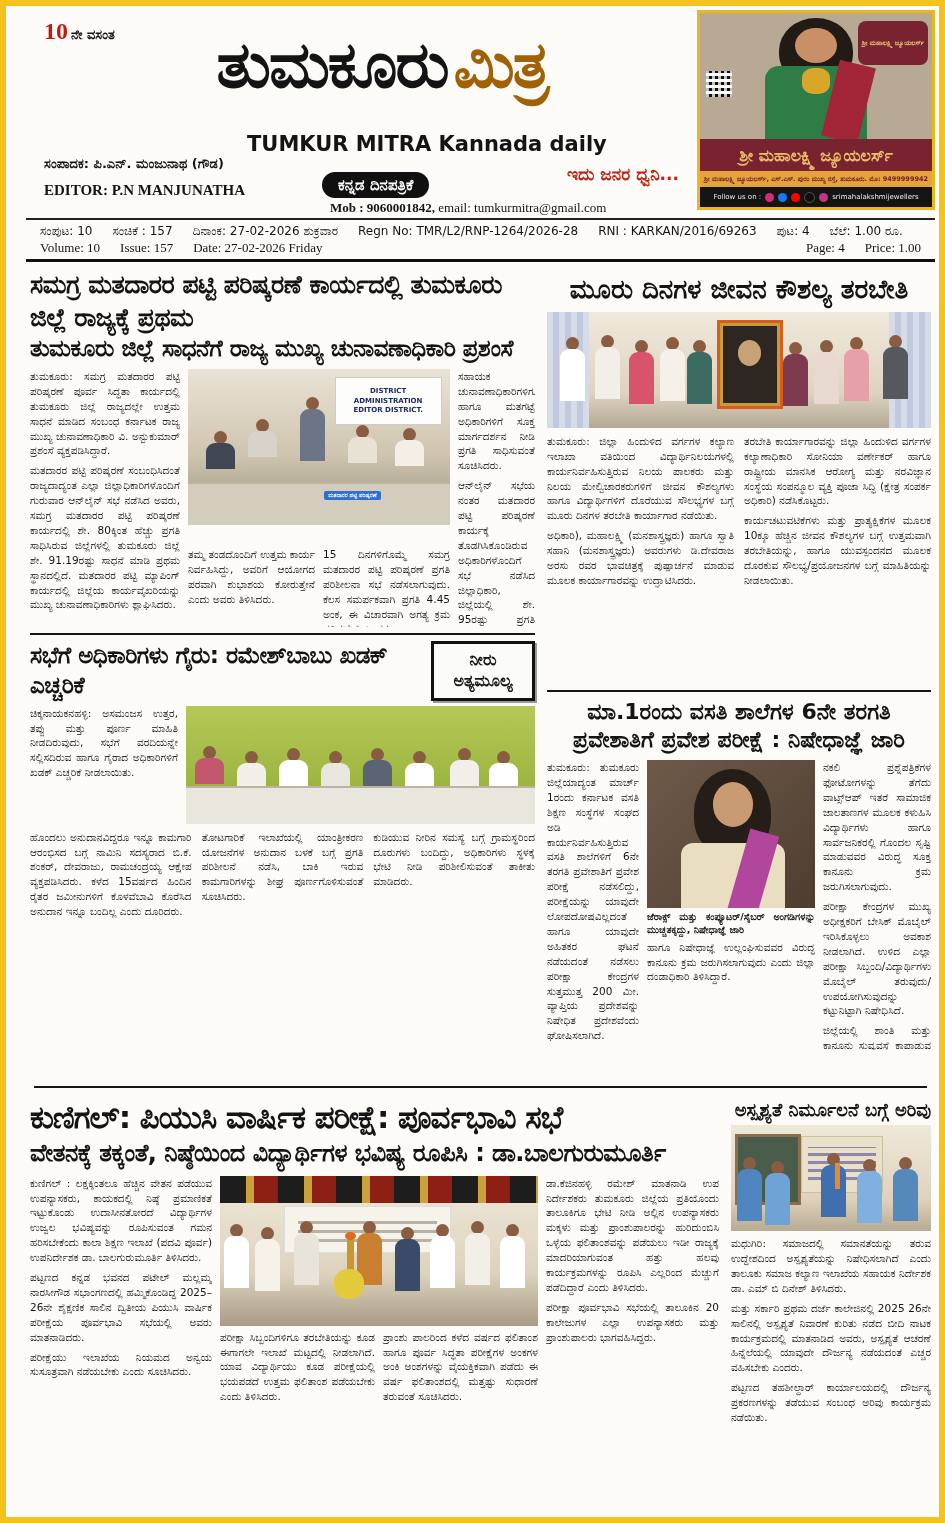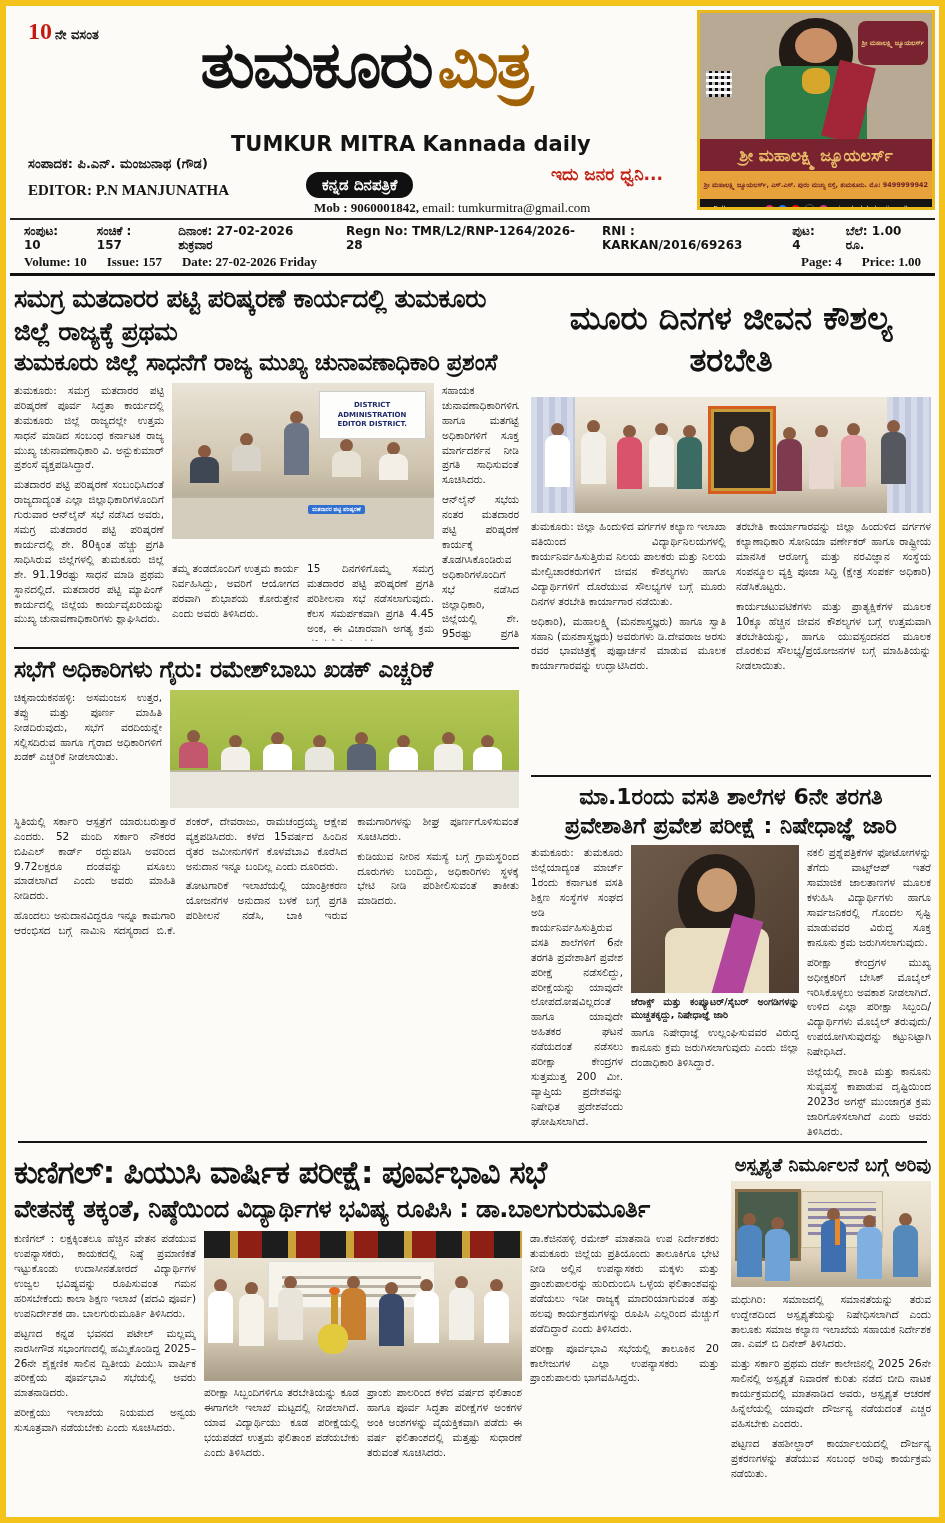--- a/index.html
+++ b/index.html
@@ -1,18 +1,18 @@
 <!DOCTYPE html>
 <html><head>
 <meta charset="utf-8">
 <style>
   html,body{margin:0;padding:0;background:#888;}
   .page{position:relative;width:945px;height:1523px;margin:0 auto;background:#fcfbf7;
         border:6px solid #f3c21b;box-sizing:border-box;overflow:hidden;
-        font-family:"DejaVu Sans","Liberation Sans",sans-serif;color:#141414;}
+        font-family:"DejaVu Sans","Liberation Sans",sans-serif;color:#141414;padding-left:16px;}
   .bt{font-size:10.5px;line-height:1.42;text-align:justify;}
   .bt p{margin:0 0 5px 0;}
   .rule{border-top:2px solid #161616;margin:6px 0;}
 
   
   .masthead{position:relative;height:212px;}
   .edition{position:absolute;left:22px;top:12px;}
   .ed-num{color:#c41a10;font-family:"Liberation Serif",serif;font-weight:700;font-size:24px;}
   .ed-suffix{font-weight:700;font-size:13px;margin-left:3px;}
   .main-title{position:absolute;left:20px;top:26px;width:680px;text-align:center;
@@ -38,29 +38,29 @@
   .ad-sash{position:absolute;left:56%;top:40%;width:16%;height:62%;background:#a32638;transform:rotate(14deg);}
   .ad-jewel{position:absolute;left:44%;top:44%;width:12%;height:20%;background:#d9a62c;border-radius:40%;}
   .ad-logo{position:absolute;right:4px;top:8px;width:70px;height:44px;background:#7a2330;border-radius:8px;
            color:#e9c277;font-size:6.5px;font-weight:700;display:flex;align-items:center;justify-content:center;
            text-align:center;padding:2px;box-sizing:border-box;}
   .ad-qr{position:absolute;left:6px;top:58px;width:26px;height:26px;background:
          repeating-linear-gradient(0deg,#111 0 3px,#fff 3px 6px);}
   .ad-qr::after{content:"";position:absolute;inset:0;background:repeating-linear-gradient(90deg,rgba(255,255,255,.75) 0 3px,rgba(0,0,0,0) 3px 6px);}
   .ad-brand{height:32px;background:#7a2330;color:#ecc06a;font-weight:800;font-size:16px;
             display:flex;align-items:center;justify-content:center;}
-  .ad-strip{height:28px;background:#e8a23c;color:#6b1d28;font-weight:700;font-size:6.5px;
+  .ad-strip{height:16px;background:#e8a23c;color:#6b1d28;font-weight:700;font-size:6.5px;
             display:flex;align-items:center;justify-content:center;white-space:nowrap;overflow:hidden;}
   .ad-social{height:20px;background:#141414;color:#eee;font-size:7px;display:flex;align-items:center;
              justify-content:center;gap:4px;}
   .dot{width:9px;height:9px;border-radius:50%;display:inline-block;}
 
   
   .infobar{border-top:2px solid #222;border-bottom:3px solid #101010;margin:0 4px;padding:4px 14px 3px;}
-  .info-row{display:flex;gap:20px;font-size:12px;font-weight:700;align-items:baseline;}
+  .info-row{display:flex;gap:20px;font-size:12px;font-weight:400;align-items:baseline;}
   .info-row.en{font-family:"Liberation Serif",serif;font-size:13px;margin-top:2px;}
   .push{margin-left:auto;}
 
   
   .cols-wrap{display:flex;gap:12px;padding:6px 8px 0;}
   .band-left{width:505px;flex:none;}
   .band-right{flex:1;min-width:0;}
 
   .headline-xl{font-size:25px;font-weight:800;line-height:1.32;letter-spacing:-0.5px;}
   .headline-l{font-size:23px;font-weight:800;line-height:1.3;letter-spacing:-0.5px;}
@@ -248,50 +248,53 @@
 
           </div>
         </div>
       </article>
 
       <div class="rule"></div>
 
       <article>
         <div class="meeting-head">
           <h2 class="headline-l">ಸಭೆಗೆ ಅಧಿಕಾರಿಗಳು ಗೈರು: ರಮೇಶ್‌ಬಾಬು ಖಡಕ್ ಎಚ್ಚರಿಕೆ</h2>
+          <div class="water-box">
+            <span>ನೀರು</span>
+            <span>ಅತ್ಯಮೂಲ್ಯ</span>
+          </div>
         </div>
         <div class="meeting-top">
           <div class="bt">
             <p>ಚಿಕ್ಕನಾಯಕನಹಳ್ಳಿ: ಅಸಮಂಜಸ ಉತ್ತರ, ತಪ್ಪು ಮತ್ತು ಪೂರ್ಣ ಮಾಹಿತಿ ನೀಡದಿರುವುದು, ಸಭೆಗೆ ವರದಿಯನ್ನೇ ಸಲ್ಲಿಸದಿರುವ ಹಾಗೂ ಗೈರಾದ ಅಧಿಕಾರಿಗಳಿಗೆ ಖಡಕ್ ಎಚ್ಚರಿಕೆ ನೀಡಲಾಯಿತು.</p>
           </div>
           <div class="photo meeting-photo">
             <span class="pp" style="left:5%;top:34%;--shirt:#c2576e"></span>
             <span class="pp" style="left:17%;top:38%;--shirt:#f2efe8"></span>
             <span class="pp" style="left:29%;top:36%;--shirt:#ffffff"></span>
             <span class="pp" style="left:41%;top:38%;--shirt:#e9e6dd"></span>
             <span class="pp" style="left:53%;top:36%;--shirt:#5a6472"></span>
             <span class="pp" style="left:65%;top:38%;--shirt:#ffffff"></span>
             <span class="pp" style="left:78%;top:36%;--shirt:#f2efe8"></span>
             <span class="pp" style="left:89%;top:38%;--shirt:#ffffff"></span>
             <div class="ph-table" style="height:30%;background:#e9e6dd;"></div>
           </div>
         </div>
         <div class="meeting-body bt">
-          <p>ಸ್ಥಿತಿಯಲ್ಲಿ ಸರ್ಕಾರಿ ಆಸ್ಪತ್ರೆಗೆ ಯಾರುಬರುತ್ತಾರೆ ಎಂದರು. 52 ಮಂದಿ ಸರ್ಕಾರಿ ನೌಕರರ ಬಿಪಿಎಲ್ ಕಾರ್ಡ್ ರದ್ದುಪಡಿಸಿ ಅವರಿಂದ 9.72ಲಕ್ಷರೂ ದಂಡವನ್ನು ವಸೂಲು ಮಾಡಲಾಗಿದೆ ಎಂದು ಅವರು ಮಾಹಿತಿ ನೀಡಿದರು.</p>
           <p>ಹೊಂದಲು ಅನುದಾನವಿದ್ದರೂ ಇನ್ನೂ ಕಾಮಗಾರಿ ಆರಂಭಿಸದ ಬಗ್ಗೆ ನಾಮಿನಿ ಸದಸ್ಯರಾದ ಬಿ.ಕೆ. ಶಂಕರ್, ದೇವರಾಜು, ರಾಮಚಂದ್ರಯ್ಯ ಆಕ್ಷೇಪ ವ್ಯಕ್ತಪಡಿಸಿದರು. ಕಳೆದ 15ವರ್ಷದ ಹಿಂದಿನ ರೈತರ ಜಮೀನುಗಳಿಗೆ ಕೊಳವೆಬಾವಿ ಕೊರೆಸಿದ ಅನುದಾನ ಇನ್ನೂ ಬಂದಿಲ್ಲ ಎಂದು ದೂರಿದರು.</p>
           <p>ತೋಟಗಾರಿಕೆ ಇಲಾಖೆಯಲ್ಲಿ ಯಾಂತ್ರೀಕರಣ ಯೋಜನೆಗಳ ಅನುದಾನ ಬಳಕೆ ಬಗ್ಗೆ ಪ್ರಗತಿ ಪರಿಶೀಲನೆ ನಡೆಸಿ, ಬಾಕಿ ಇರುವ ಕಾಮಗಾರಿಗಳನ್ನು ಶೀಘ್ರ ಪೂರ್ಣಗೊಳಿಸುವಂತೆ ಸೂಚಿಸಿದರು.</p>
           <p>ಕುಡಿಯುವ ನೀರಿನ ಸಮಸ್ಯೆ ಬಗ್ಗೆ ಗ್ರಾಮಸ್ಥರಿಂದ ದೂರುಗಳು ಬಂದಿದ್ದು, ಅಧಿಕಾರಿಗಳು ಸ್ಥಳಕ್ಕೆ ಭೇಟಿ ನೀಡಿ ಪರಿಶೀಲಿಸುವಂತೆ ತಾಕೀತು ಮಾಡಿದರು.</p>
         </div>
       </article>
     </div>
 
     <div class="band-right">
 
       <article>
-        <h2 class="headline-m" style="margin:16px;font-size:32px;">ಮೂರು ದಿನಗಳ ಜೀವನ ಕೌಶಲ್ಯ ತರಬೇತಿ</h2>
+        <h2 class="headline-m" style="margin:5px;font-size:26px;">ಮೂರು ದಿನಗಳ ಜೀವನ ಕೌಶಲ್ಯ ತರಬೇತಿ</h2>
         <div class="photo training-photo">
           <div class="curtain" style="left:0;"></div>
           <div class="curtain" style="right:0;"></div>
           <div class="portrait"></div>
           <span class="pp tall" style="left:5%;top:22%;--shirt:#ffffff"></span>
           <span class="pp tall" style="left:14%;top:20%;--shirt:#f2efe8"></span>
           <span class="pp tall" style="left:23%;top:24%;--shirt:#d8536b"></span>
           <span class="pp tall" style="left:31%;top:22%;--shirt:#f4f1ea"></span>
           <span class="pp tall" style="left:38%;top:24%;--shirt:#3b6b63"></span>
           <span class="pp tall" style="left:63%;top:26%;--shirt:#7e3b4f"></span>

